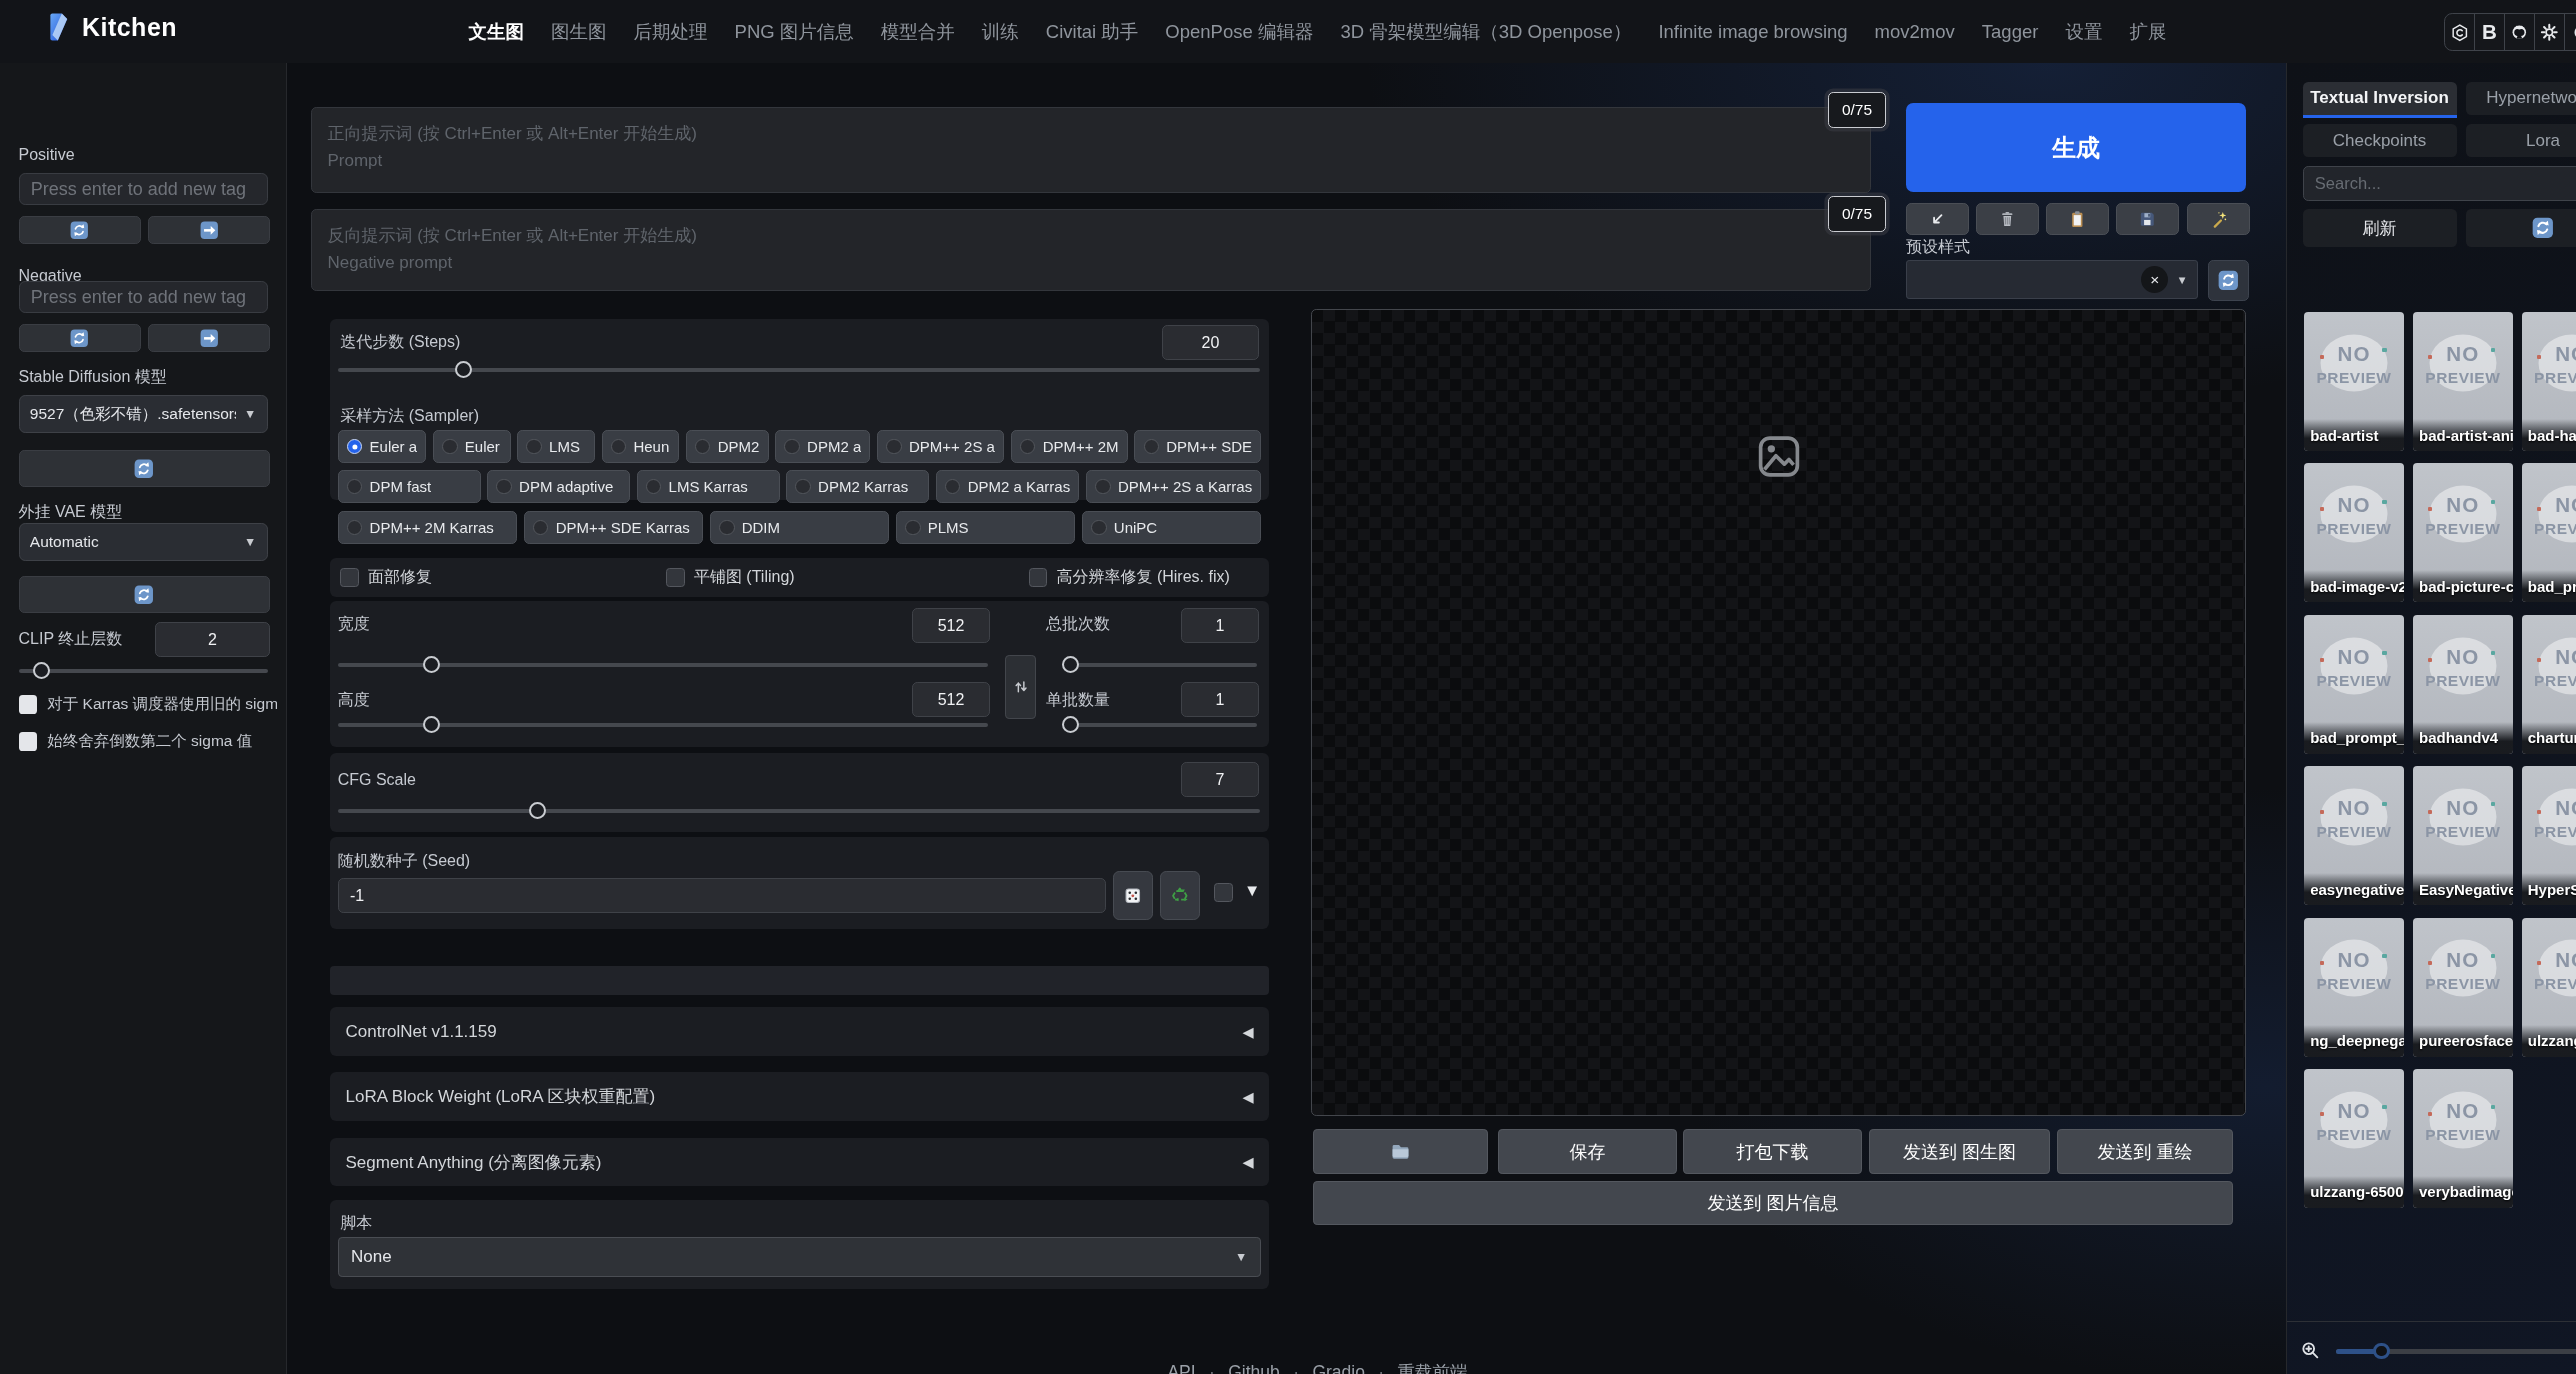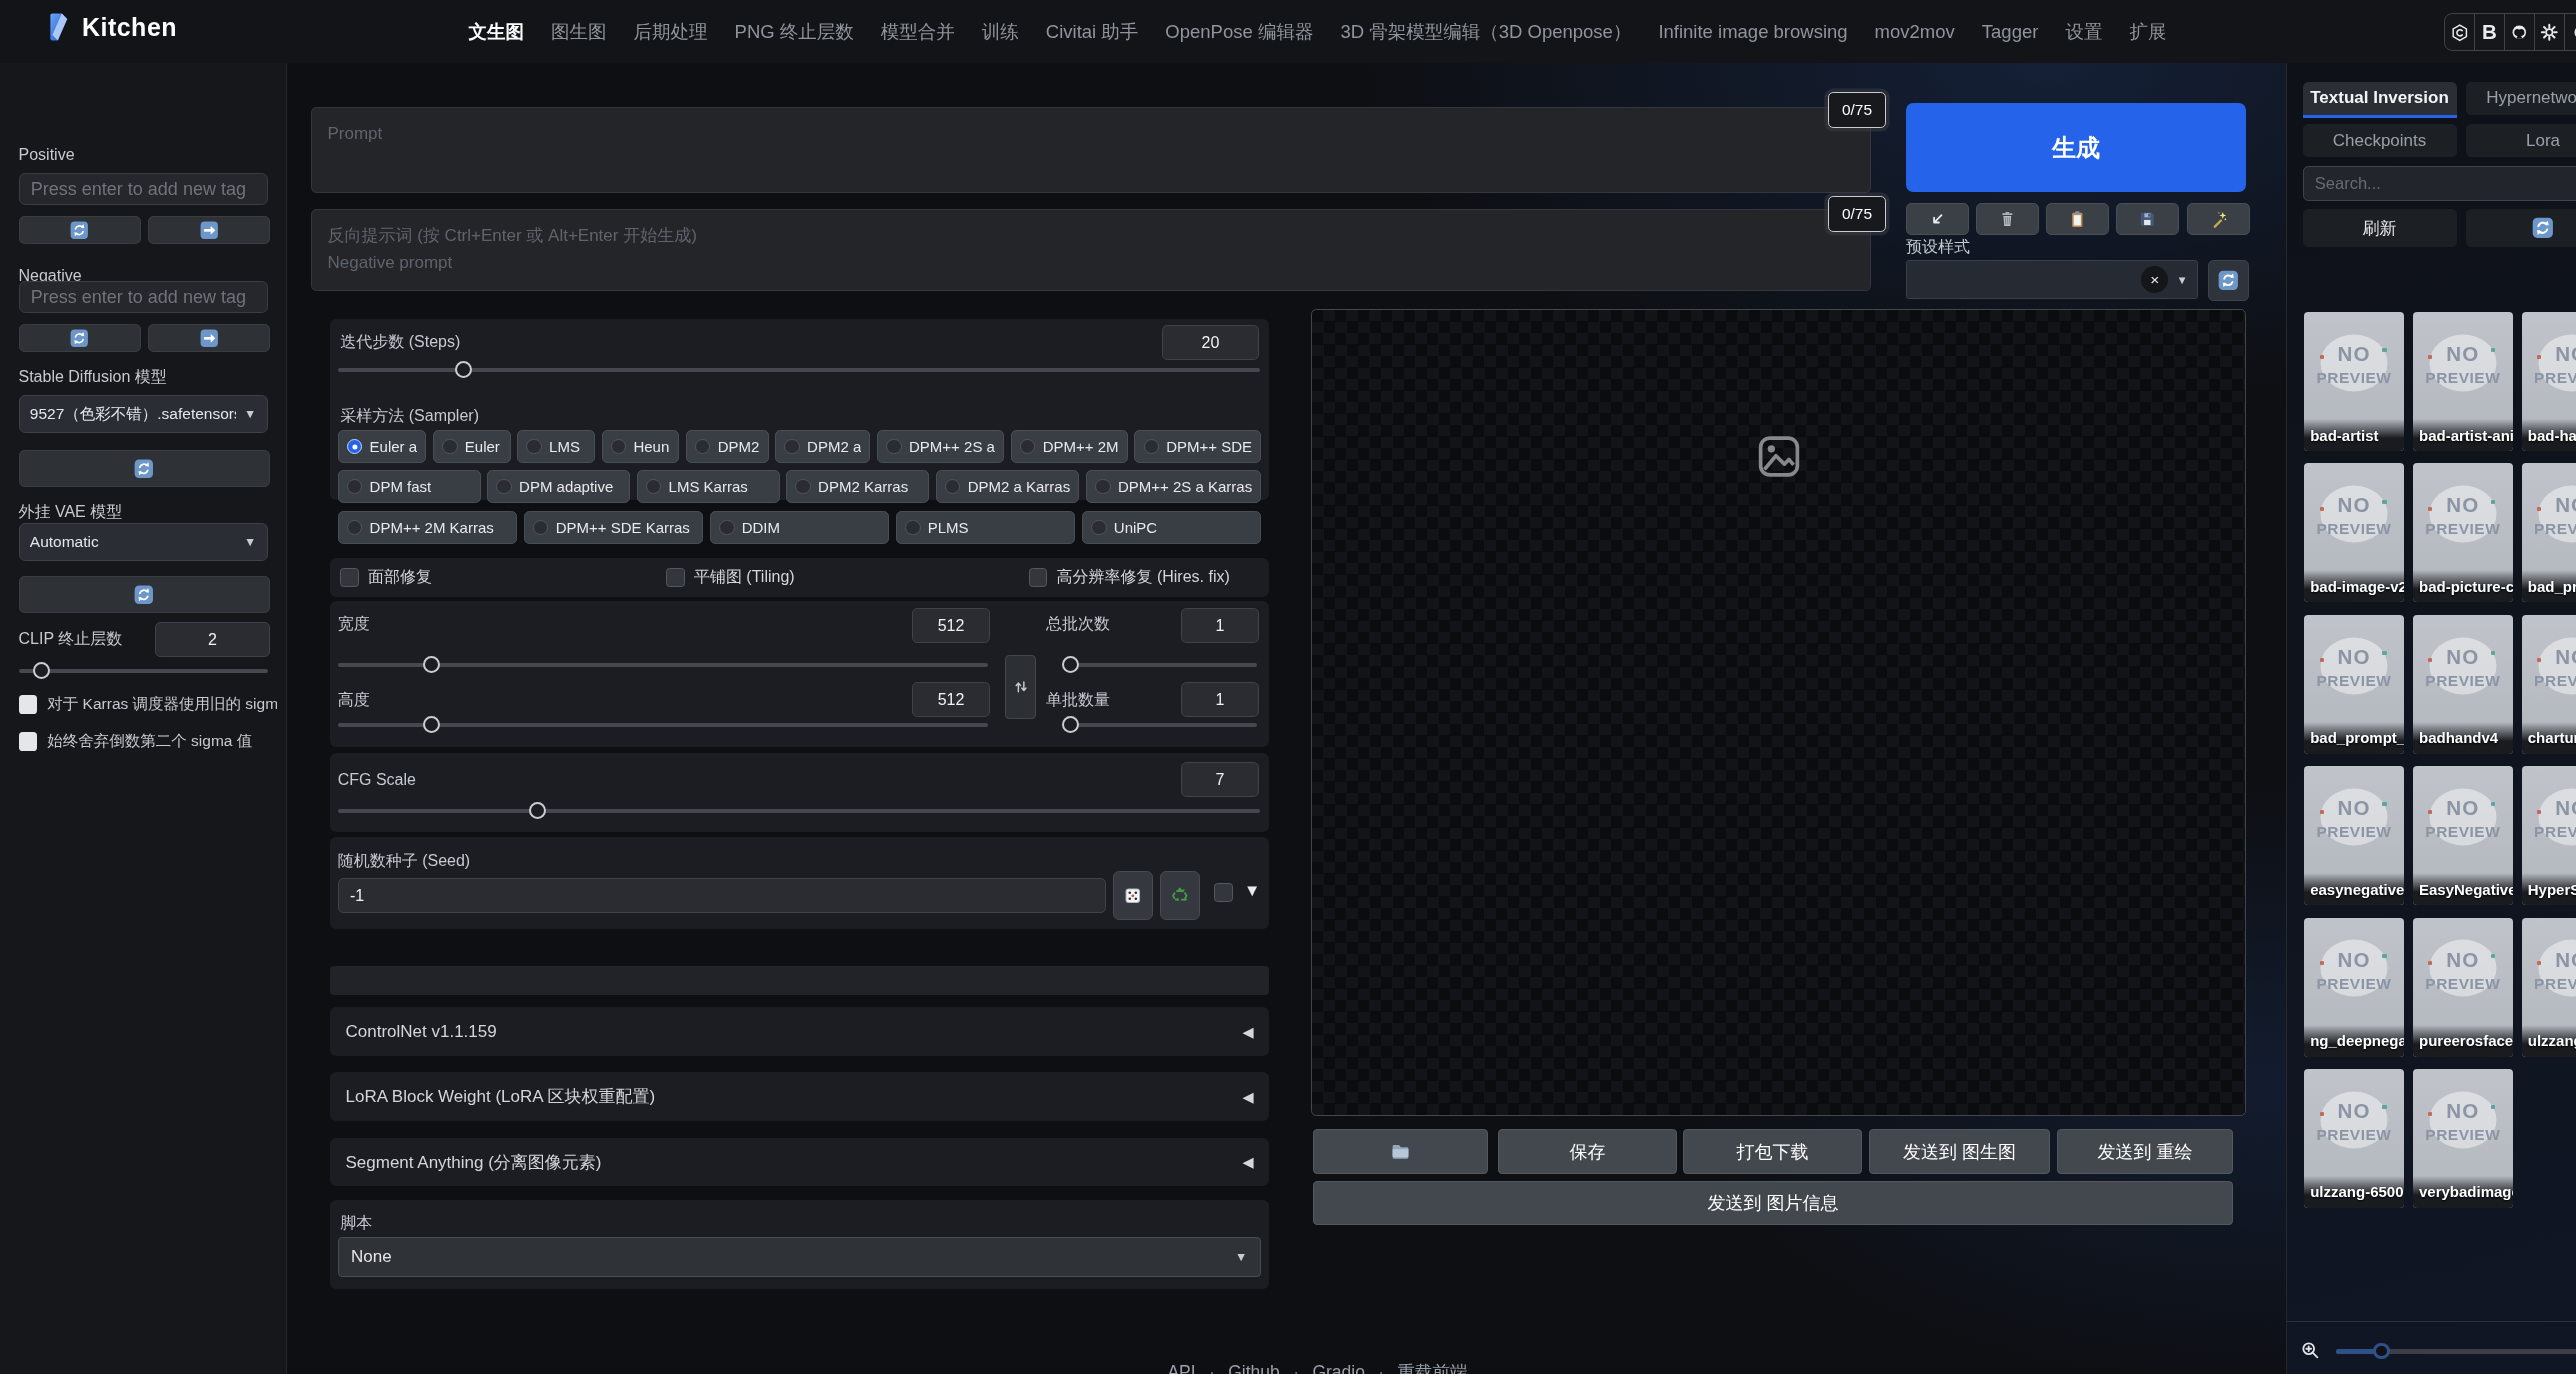--- a/index.html
+++ b/index.html
@@ -227,21 +227,21 @@
         <svg class="ic" width="21.6" height="30" viewBox="0 0 42 58">
           <use href="#ic-logo"></use>
         </svg>
       </span>
     <span class="word">Kitchen</span>
   </div>
   <div id="main-nav">
       <span class="nav-item active">文生图</span>
       <span class="nav-item">图生图</span>
       <span class="nav-item">后期处理</span>
-      <span class="nav-item">PNG 终止层数</span>
+      <span class="nav-item">PNG 图片信息</span>
       <span class="nav-item">模型合并</span>
       <span class="nav-item">训练</span>
       <span class="nav-item">Civitai 助手</span>
       <span class="nav-item">OpenPose 编辑器</span>
       <span class="nav-item">3D 骨架模型编辑（3D Openpose）</span>
       <span class="nav-item">Infinite image browsing</span>
       <span class="nav-item">mov2mov</span>
       <span class="nav-item">Tagger</span>
       <span class="nav-item">设置</span>
       <span class="nav-item">扩展</span>
@@ -331,20 +331,21 @@
   </div>
   <div class="cbrow" style="top:668px;width:258px;">
     <span class="cb-light"></span>
     <span>始终舍弃倒数第二个 sigma 值</span>
   </div>
 </div>
 
 <div id="main">
 
   <div class="ta" style="left:24px;top:44px;width:1560px;height:86px;">
+    <div>正向提示词 (按 Ctrl+Enter 或 Alt+Enter 开始生成)</div>
     <div>Prompt</div>
   </div>
   <div class="counter" style="left:1541px;top:29px;">0/75</div>
 
   <div class="ta" style="left:24px;top:146px;width:1560px;height:82px;">
     <div>反向提示词 (按 Ctrl+Enter 或 Alt+Enter 开始生成)</div>
     <div>Negative prompt</div>
   </div>
   <div class="counter" style="left:1541px;top:133px;">0/75</div>
 

